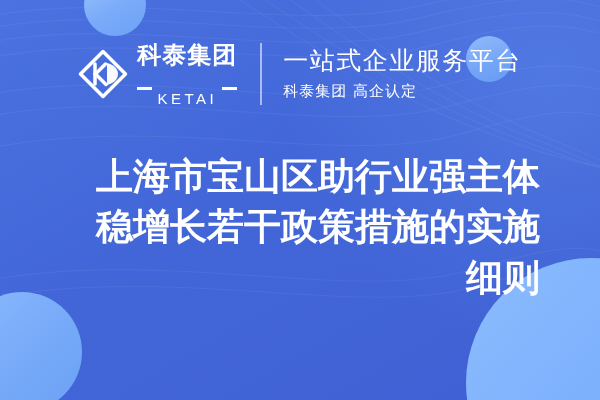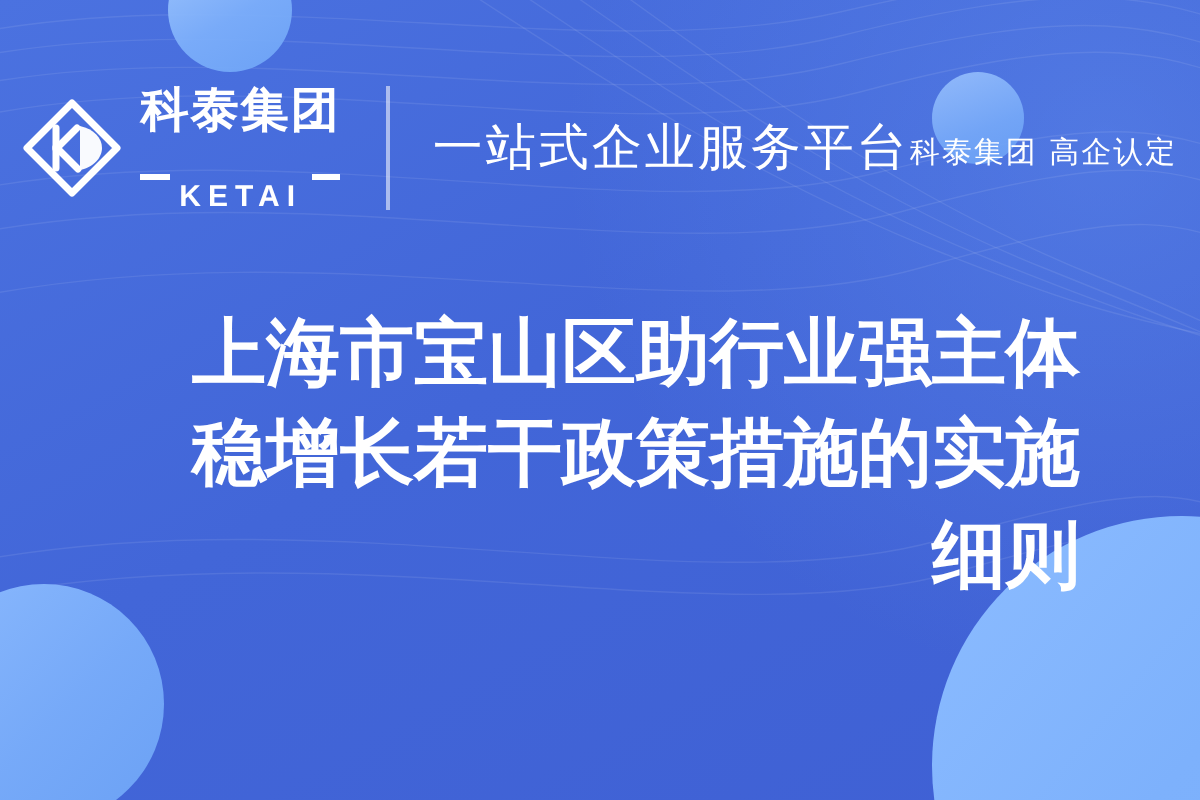--- a/index.html
+++ b/index.html
@@ -117,38 +117,38 @@
     width: 100%;
   }
   .logo-word-en .rule {
     flex: 1 1 auto;
     height: 3px;
     background: #ffffff;
   }
   .logo-word-en .txt {
     font-family: "Liberation Sans", sans-serif;
     font-size: 15px;
-    font-weight: bold;
+    font-weight: normal;
     letter-spacing: 3.5px;
     color: #ffffff;
     white-space: nowrap;
     margin-top: 19px;
   }
 
   .divider {
     width: 2px;
     height: 62px;
     background: rgba(255,255,255,0.55);
     margin: 0 21px 0 23px;
     flex: 0 0 auto;
   }
 
   .tagline {
     display: flex;
-    flex-direction: row;
+    flex-direction: column;
     justify-content: center;
   }
   .tagline-main {
     font-family: "DejaVu Sans", "Liberation Sans", sans-serif;
     font-size: 25px;
     color: #ffffff;
     letter-spacing: 1.5px;
     line-height: 1.15;
     white-space: nowrap;
   }

